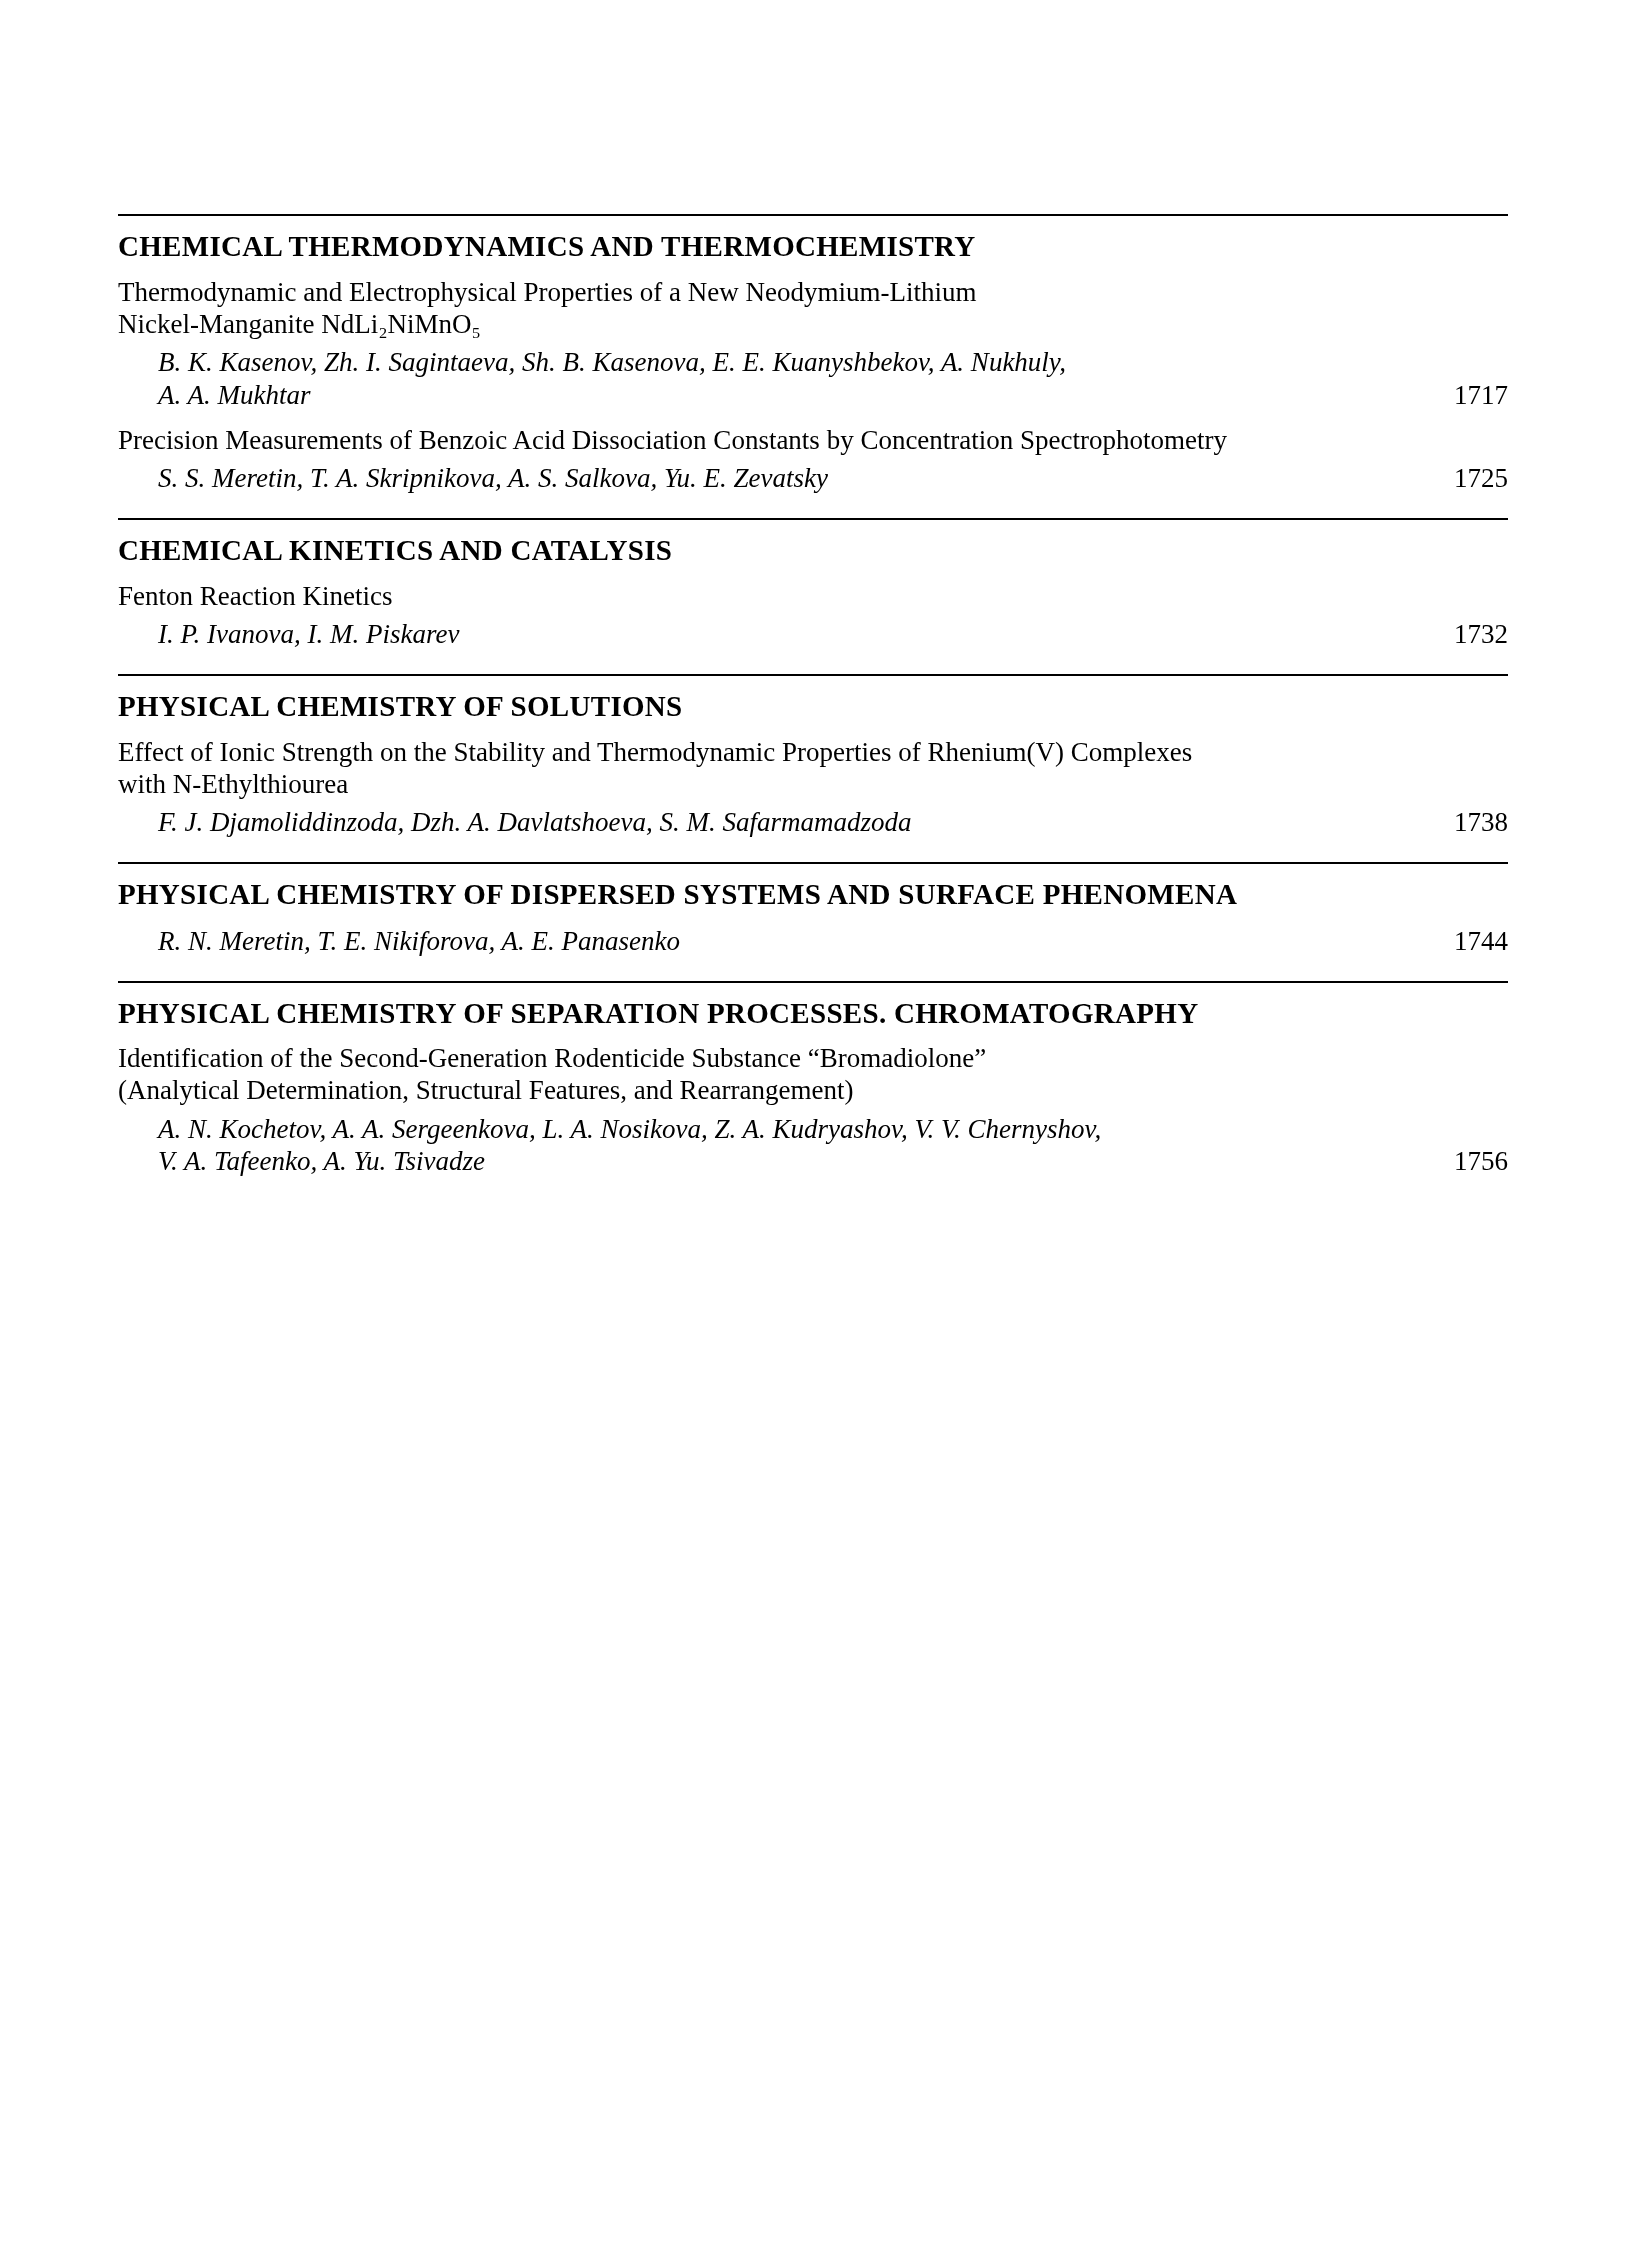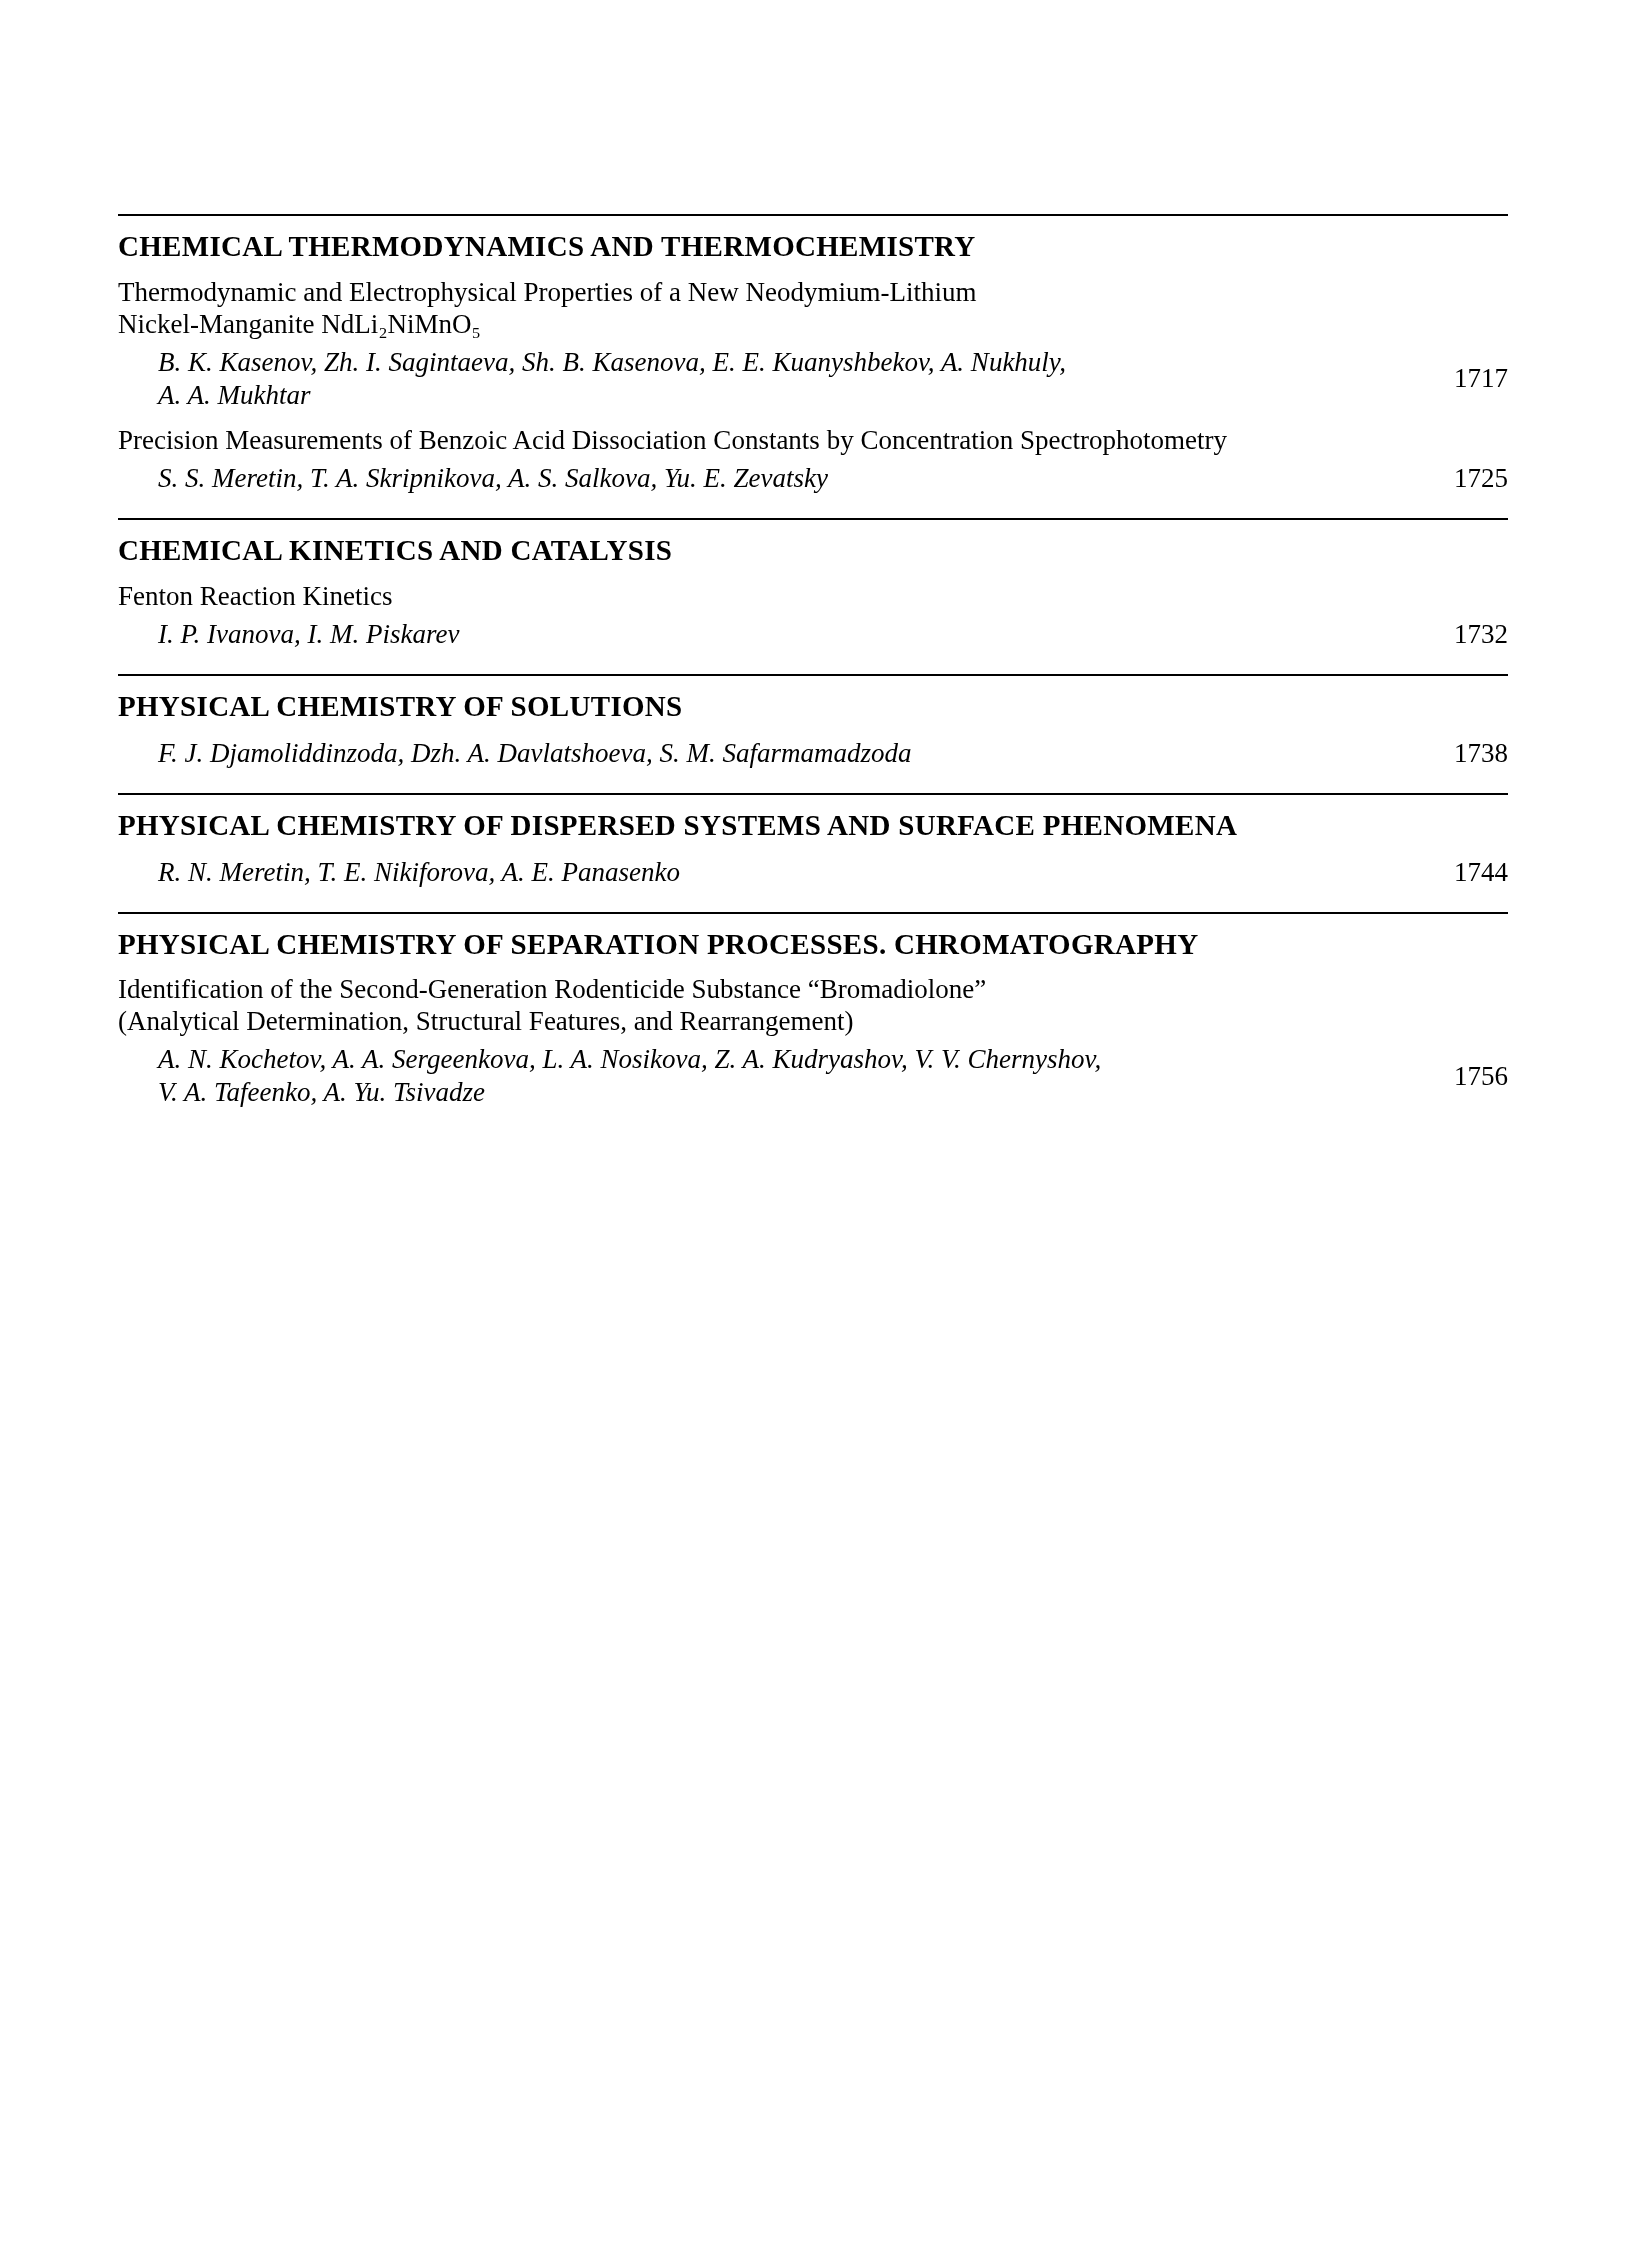--- a/index.html
+++ b/index.html
@@ -35,21 +35,21 @@
   .entry {
     margin-top: 13.4px;
   }
   .entry-title {
     font-size: 27px;
     line-height: 1.18;
     white-space: pre-line;
   }
   .entry-row {
     display: flex;
-    align-items: center;
+    align-items: flex-end;
     margin-top: 5.4px;
   }
   .entry-authors {
     flex: 1 1 auto;
     margin-left: 40px;
     padding-right: 40px;
     font-style: italic;
     font-size: 27px;
     line-height: 1.22;
     white-space: pre-line;
@@ -92,20 +92,22 @@
       <div class="entry-row">
         <div class="entry-authors">I. P. Ivanova, I. M. Piskarev</div>
         <div class="entry-page">1732</div>
       </div>
     </div>
   </section>
 
   <section class="toc-section">
     <h2 class="section-title">PHYSICAL CHEMISTRY OF SOLUTIONS</h2>
     <div class="entry">
+      <div class="entry-title">Effect of Ionic Strength on the Stability and Thermodynamic Properties of Rhenium(V) Complexes
+with N-Ethylthiourea</div>
       <div class="entry-row">
         <div class="entry-authors">F. J. Djamoliddinzoda, Dzh. A. Davlatshoeva, S. M. Safarmamadzoda</div>
         <div class="entry-page">1738</div>
       </div>
     </div>
   </section>
 
   <section class="toc-section">
     <h2 class="section-title">PHYSICAL CHEMISTRY OF DISPERSED SYSTEMS AND SURFACE PHENOMENA</h2>
     <div class="entry">

